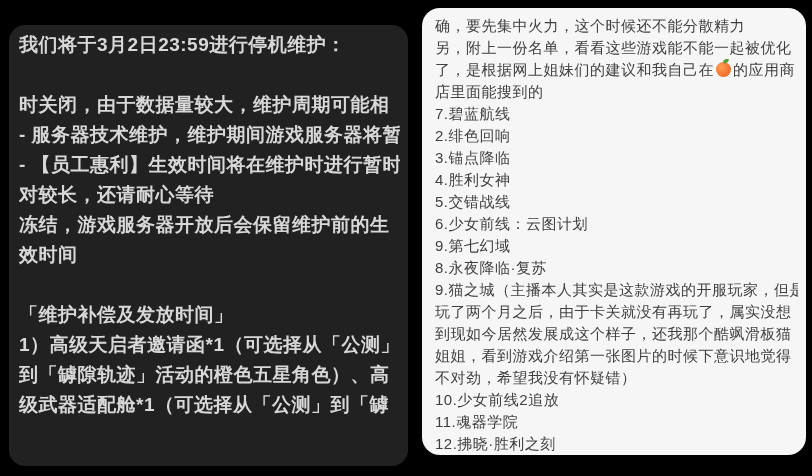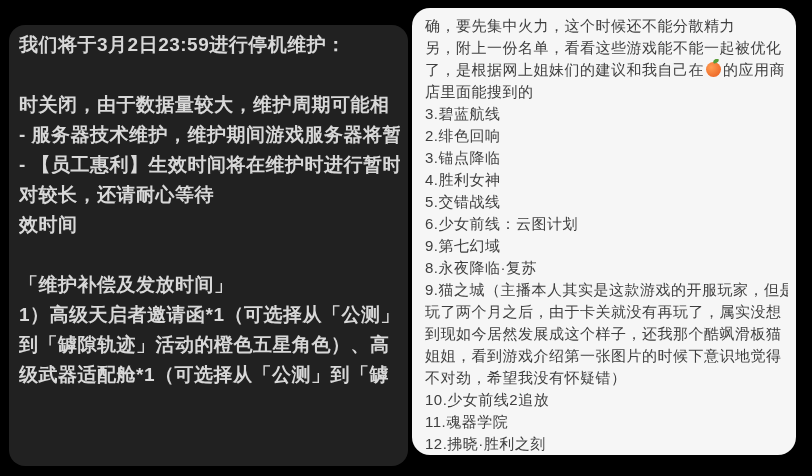--- a/index.html
+++ b/index.html
@@ -27,21 +27,21 @@
   }
   .l-line {
     height:30px;
     line-height:30px;
     white-space:nowrap;
     overflow:hidden;
   }
   
   .right-panel {
     position:absolute;
-    left:412px; top:8px;
+    left:422px; top:8px;
     width:384px; height:447px;
     background:#f6f6f6;
     border-radius:18px;
     box-sizing:border-box;
     padding:7px 8px 0 13px;
     overflow:hidden;
     color:#3f3f3f;
     font-size:15px;
     font-weight:400;
     letter-spacing:0.5px;
@@ -75,34 +75,35 @@
 </head>
 <body>
 
 <div class="left-panel">
   <div class="l-line">我们将于3月2日23:59进行停机维护：</div>
   <div class="l-line"></div>
   <div class="l-line">时关闭，由于数据量较大，维护周期可能相</div>
   <div class="l-line">- 服务器技术维护，维护期间游戏服务器将暂</div>
   <div class="l-line">- 【员工惠利】生效时间将在维护时进行暂时</div>
   <div class="l-line">对较长，还请耐心等待</div>
+  <div class="l-line">冻结，游戏服务器开放后会保留维护前的生</div>
   <div class="l-line">效时间</div>
   <div class="l-line"></div>
   <div class="l-line">「维护补偿及发放时间」</div>
   <div class="l-line">1）高级天启者邀请函*1（可选择从「公测」</div>
   <div class="l-line">到「罅隙轨迹」活动的橙色五星角色）、高</div>
   <div class="l-line">级武器适配舱*1（可选择从「公测」到「罅</div>
 </div>
 
 <div class="right-panel">
   <div class="r-line">确，要先集中火力，这个时候还不能分散精力</div>
   <div class="r-line">另，附上一份名单，看看这些游戏能不能一起被优化</div>
   <div class="r-line"><span>了，是根据网上姐妹们的建议和我自己在</span><span class="emoji-orange"></span><span>的应用商</span></div>
   <div class="r-line">店里面能搜到的</div>
-  <div class="r-line">3.碧蓝航线</div>
+  <div class="r-line">7.碧蓝航线</div>
   <div class="r-line">2.绯色回响</div>
   <div class="r-line">3.锚点降临</div>
   <div class="r-line">4.胜利女神</div>
   <div class="r-line">5.交错战线</div>
   <div class="r-line">6.少女前线：云图计划</div>
   <div class="r-line">9.第七幻域</div>
   <div class="r-line">8.永夜降临·复苏</div>
   <div class="r-line">9.猫之城（主播本人其实是这款游戏的开服玩家，但是</div>
   <div class="r-line">玩了两个月之后，由于卡关就没有再玩了，属实没想</div>
   <div class="r-line">到现如今居然发展成这个样子，还我那个酷飒滑板猫</div>

